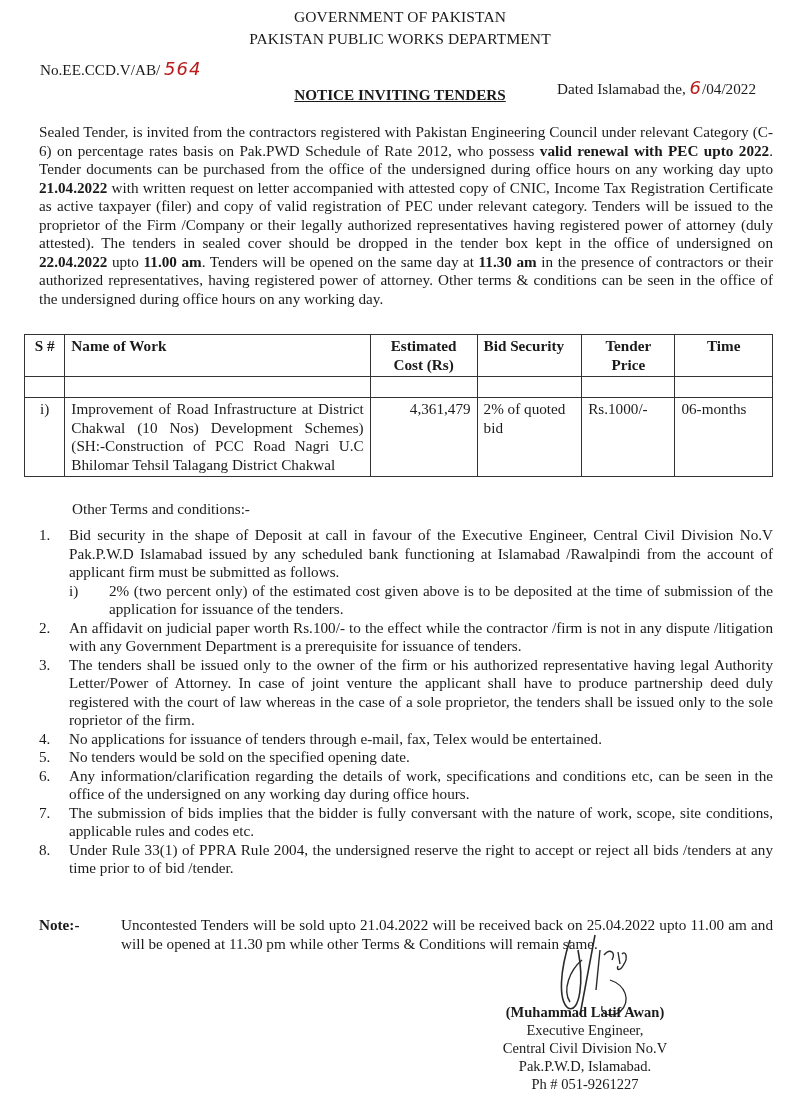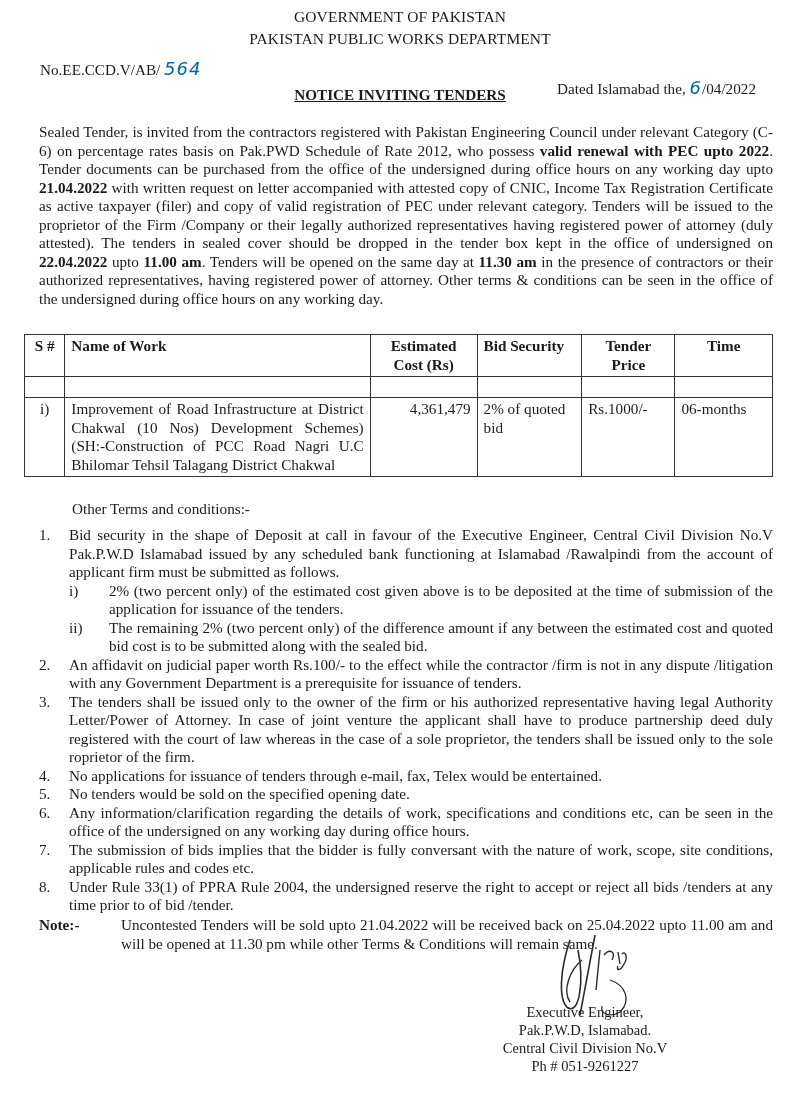--- a/index.html
+++ b/index.html
@@ -4,21 +4,21 @@
 <style>
   html, body { margin: 0; padding: 0; background: #ffffff; }
   body {
     width: 800px; height: 1101px; position: relative; overflow: hidden;
     font-family: "Liberation Serif", "DejaVu Serif", serif;
     color: #1a1a1a; font-size: 15.2px; line-height: 18.5px;
   }
   .center { text-align: center; margin-top: 40px; }
   .header-line { position: absolute; left: 0; width: 800px; text-align: center; font-size: 15.5px; letter-spacing: 0.1px; }
   .ref { position: absolute; left: 40px; top: 60px; font-size: 15.2px; }
-  .hand { font-family: "DejaVu Sans", sans-serif; font-style: italic; font-weight: 300; color: #0369a1; font-size: 18px; letter-spacing: 1px; }
+  .hand { font-family: "DejaVu Sans", sans-serif; font-style: italic; font-weight: 300; color: #b91c1c; font-size: 18px; letter-spacing: 1px; }
   .dated { position: absolute; right: 44px; top: 60px; font-size: 15.2px; margin-top: 19px; }
   .title { position: absolute; left: 0; width: 800px; top: 86px; text-align: center; font-weight: bold; text-decoration: underline; font-size: 15.2px; }
   .para { position: absolute; left: 39px; width: 734px; text-align: justify; }
   .para b { font-weight: bold; }
   table.tender {
     position: absolute; left: 24px; top: 334px; width: 749px;
     border-collapse: collapse; font-size: 15.2px; line-height: 18.5px;
   }
   table.tender td, table.tender th {
     border: 1.5px solid #333; padding: 2px 6px; vertical-align: top;
@@ -101,24 +101,20 @@
 <div class="terms-title">Other Terms and conditions:-</div>
 
 <div class="list" style="top:526px">
   <div class="item">
     <span class="num">1.</span>
     <div>Bid security in the shape of Deposit at call in favour of the Executive Engineer, Central Civil Division No.V Pak.P.W.D Islamabad  issued by any scheduled bank functioning at Islamabad /Rawalpindi from the account of applicant firm must be submitted as follows.</div>
     <div class="sub">
       <span class="num">i)</span>
       <div>2% (two percent only) of the estimated cost given above is to be deposited at the time of submission of the application for issuance of the tenders.</div>
     </div>
-    <div class="sub">
-      <span class="num">ii)</span>
-      <div>The remaining 2% (two percent only) of the difference amount if any between the estimated cost and quoted bid cost is to be submitted along with the sealed bid.</div>
-    </div>
   </div>
   <div class="item">
     <span class="num">2.</span>
     <div>An affidavit on judicial paper worth Rs.100/- to the effect while the contractor /firm is not in any dispute /litigation with any Government Department is a prerequisite for issuance of tenders.</div>
   </div>
   <div class="item">
     <span class="num">3.</span>
     <div>The tenders shall be issued only to the owner of the firm or his authorized representative having legal Authority Letter/Power of Attorney. In case of joint venture the applicant shall have to produce partnership deed duly registered with the court of law whereas in the case of a sole proprietor, the tenders shall be issued only to the sole roprietor of the firm.</div>
   </div>
   <div class="item">
@@ -151,17 +147,18 @@
 <svg class="signature" width="120" height="90" viewBox="0 0 120 90">
   <path d="M55 5 L40 85" stroke="#2a2a2a" stroke-width="1.6" fill="none"></path>
   <path d="M30 10 C 20 40, 18 70, 28 78 C 40 84, 44 50, 38 20" stroke="#2a2a2a" stroke-width="1.6" fill="none"></path>
   <path d="M42 30 C 30 40, 22 60, 30 72" stroke="#2a2a2a" stroke-width="1.4" fill="none"></path>
   <path d="M60 20 L56 60" stroke="#2a2a2a" stroke-width="1.4" fill="none"></path>
   <path d="M64 25 C 70 18, 76 22, 72 30 M78 22 L80 34 M82 24 C 86 20, 88 28, 84 34 C 80 42, 76 40, 78 36" stroke="#2a2a2a" stroke-width="1.4" fill="none"></path>
   <path d="M70 50 C 85 55, 92 70, 80 82 C 70 88, 60 84, 62 76" stroke="#2a2a2a" stroke-width="1.3" fill="none"></path>
 </svg>
 
 <div class="sig">
+  <div class="name">(Muhammad Latif Awan)</div>
   <div>Executive Engineer,</div>
+  <div>Central Civil Division No.V</div>
   <div>Pak.P.W.D, Islamabad.</div>
-  <div>Central Civil Division No.V</div>
   <div>Ph # 051-9261227</div>
 </div>
 
 </body></html>

